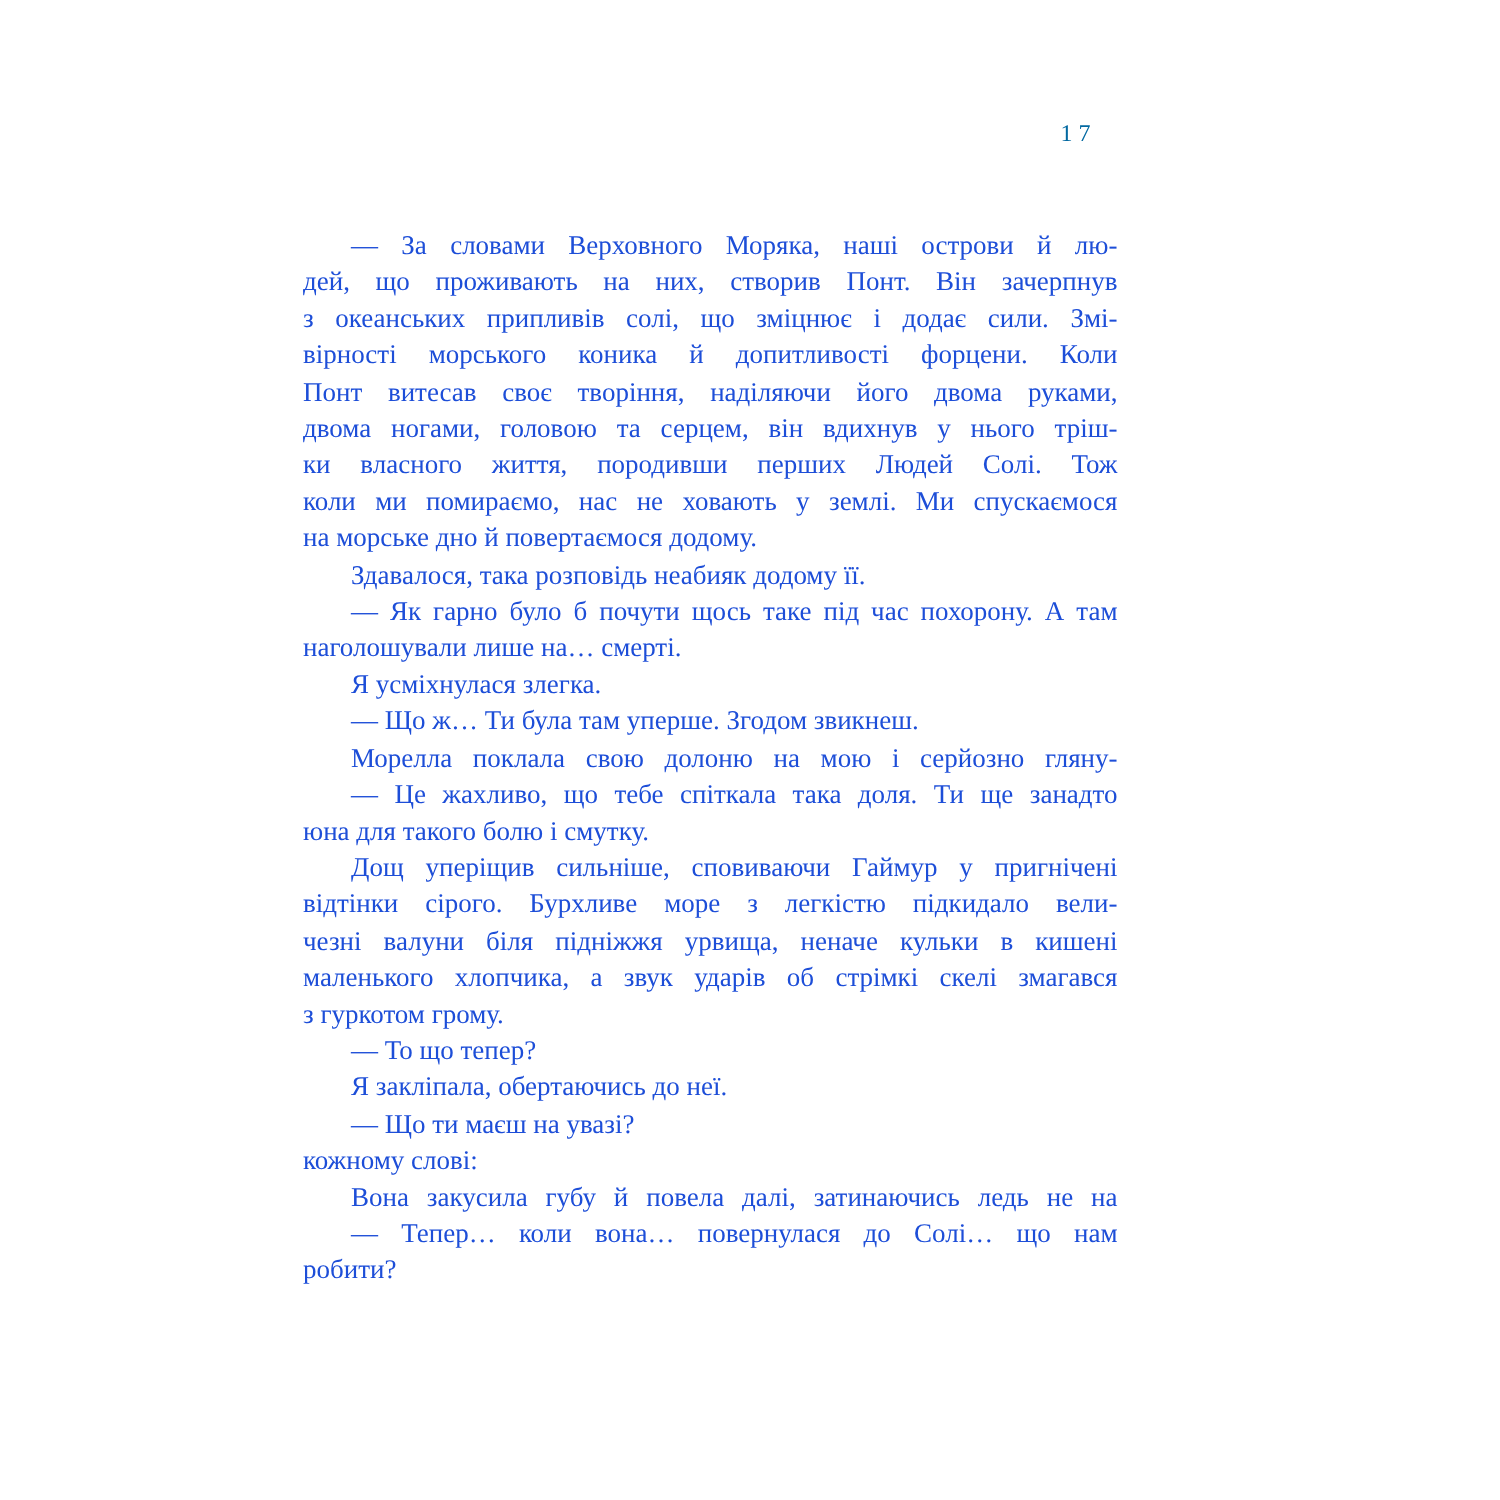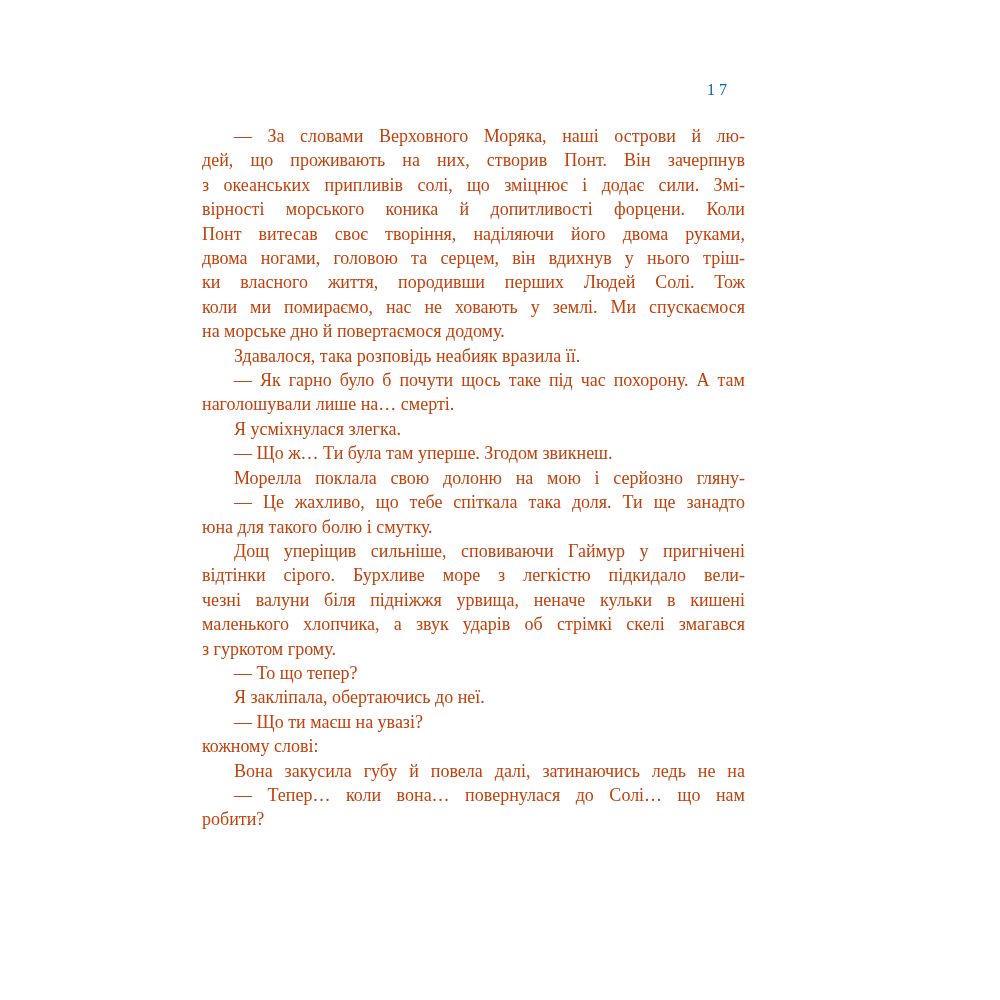--- a/index.html
+++ b/index.html
@@ -53,34 +53,34 @@
   }
   .line.last {
     text-align-last: left;
   }
 </style>
 </head>
 <body style="background: rgb(255, 255, 255);">
 
 <div class="page">
   <div class="page-number" style="color: #0369a1;">17</div>
-  <div class="text-block" style="color: #c2410c;">
+  <div class="text-block" style="color: #1d4ed8; margin-top: 27px;">
       <div class="paragraph">
         <div class="line first">— За словами Верховного Моряка, наші острови й лю-</div>
         <div class="line">дей, що проживають на них, створив Понт. Він зачерпнув</div>
         <div class="line">з океанських припливів солі, що зміцнює і додає сили. Змі-</div>
         <div class="line">вірності морського коника й допитливості форцени. Коли</div>
         <div class="line">Понт витесав своє творіння, наділяючи його двома руками,</div>
         <div class="line">двома ногами, головою та серцем, він вдихнув у нього тріш-</div>
         <div class="line">ки власного життя, породивши перших Людей Солі. Тож</div>
         <div class="line">коли ми помираємо, нас не ховають у землі. Ми спускаємося</div>
         <div class="line last">на морське дно й повертаємося додому.</div>
       </div>
       <div class="paragraph">
-        <div class="line first last">Здавалося, така розповідь неабияк вразила її.</div>
+        <div class="line first last">Здавалося, така розповідь неабияк додому її.</div>
       </div>
       <div class="paragraph">
         <div class="line first">— Як гарно було б почути щось таке під час похорону. А там</div>
         <div class="line last">наголошували лише на… смерті.</div>
       </div>
       <div class="paragraph">
         <div class="line first last">Я усміхнулася злегка.</div>
       </div>
       <div class="paragraph">
         <div class="line first last">— Що ж… Ти була там уперше. Згодом звикнеш.</div>

